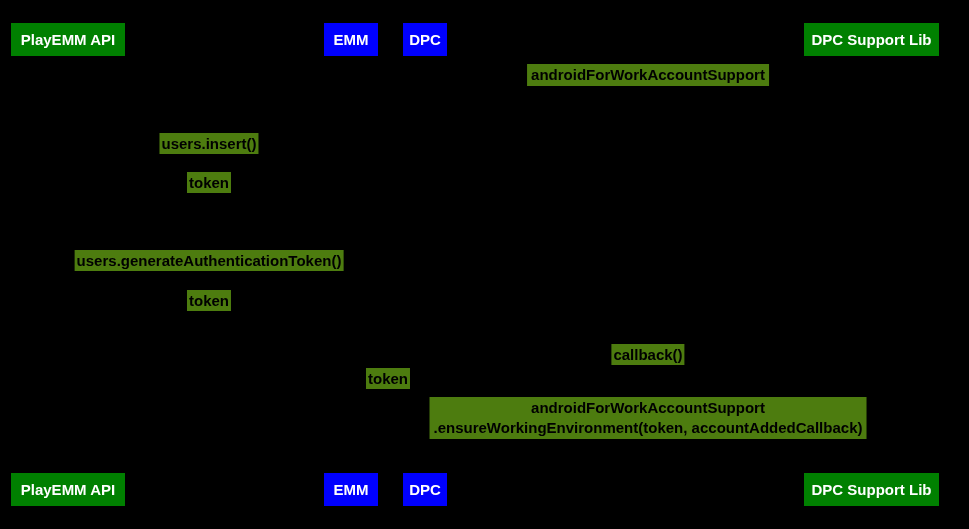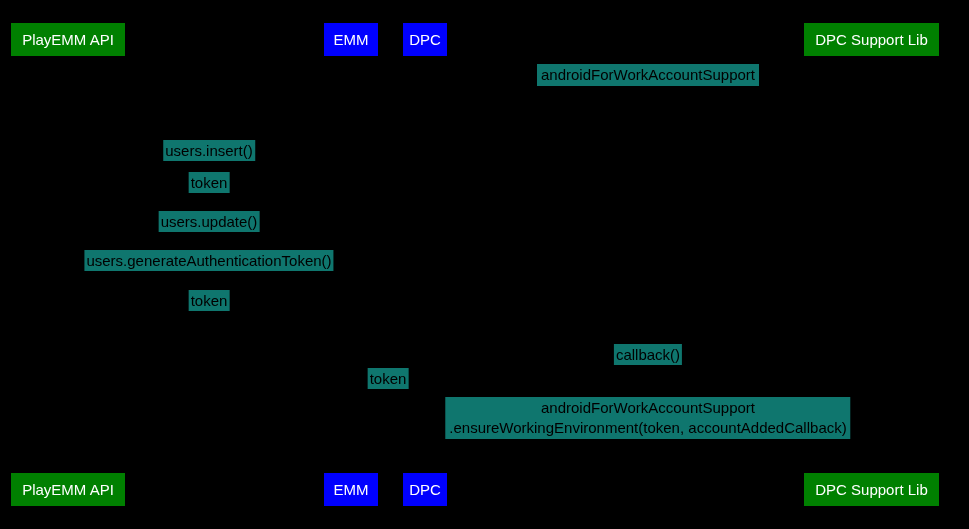--- a/index.html
+++ b/index.html
@@ -9,39 +9,40 @@
   }
   body {
     font-family: "Liberation Sans", sans-serif;
   }
   #diagram {
     position: relative;
     width: 969px;
     height: 529px;
     background: #000000;
     overflow: hidden;
+    font-weight: bold;
   }
   .participant {
     position: absolute;
     display: flex;
     align-items: center;
     justify-content: center;
     color: #ffffff;
     font-size: 15px;
     line-height: 1;
     white-space: nowrap;
     box-sizing: border-box;
     padding: 0 10px;
   }
   .participant.green { background: #008000; }
   .participant.blue  { background: #0000ff; }
 
   .msg-label {
     position: absolute;
-    background: #0f766e;
+    background: #4d7c0f;
     color: #000000;
     font-size: 15px;
     line-height: 19px;
     white-space: pre;
     text-align: center;
     box-sizing: border-box;
     padding: 1px 2px;
     transform: translateX(-50%);
   }
   .msg-label.two-line {
@@ -71,21 +72,20 @@
     <div class="participant blue" style="left: 403px; width: 44px; top: 473px; height: 33px; background: rgb(0, 0, 255);">
       <span>DPC</span>
     </div>
     <div class="participant green" style="left: 804px; width: 135px; top: 23px; height: 33px; background: rgb(0, 128, 0);">
       <span>DPC Support Lib</span>
     </div>
     <div class="participant green" style="left: 804px; width: 135px; top: 473px; height: 33px; background: rgb(0, 128, 0);">
       <span>DPC Support Lib</span>
     </div>
     <div class="msg-label two-line" style="left: 648px; top: 64px;"><div>androidForWorkAccountSupport</div></div>
-    <div class="msg-label" style="left: 209px; top: 140px;"><div>users.insert()</div></div>
+    <div class="msg-label" style="left: 209px; top: 133px;"><div>users.insert()</div></div>
     <div class="msg-label" style="left: 209px; top: 172px;"><div>token</div></div>
-    <div class="msg-label" style="left: 209px; top: 211px;"><div>users.update()</div></div>
     <div class="msg-label" style="left: 209px; top: 250px; text-align: center;"><div>users.generateAuthenticationToken()</div></div>
     <div class="msg-label" style="left: 209px; top: 290px;"><div>token</div></div>
     <div class="msg-label" style="left: 648px; top: 344px;"><div>callback()</div></div>
     <div class="msg-label" style="left: 388px; top: 368px;"><div>token</div></div>
     <div class="msg-label two-line" style="left: 648px; top: 397px;"><div>androidForWorkAccountSupport</div><div>.ensureWorkingEnvironment(token, accountAddedCallback)</div></div>
   </div>
 
 </body></html>

